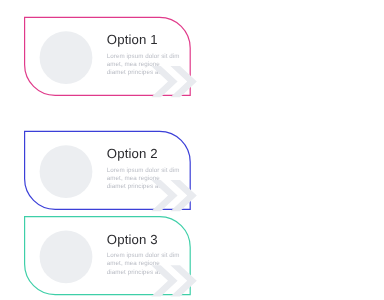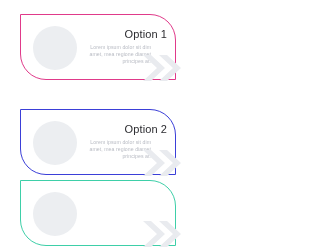--- a/index.html
+++ b/index.html
@@ -17,28 +17,27 @@
   .infographic {
     position: relative;
     width: 195px;
     height: 250px;
     background: #ffffff;
   }
 
   .option-card {
     position: absolute;
     left: 20px;
-    width: 156px;
+    width: 139px;
     height: 66px;
     box-sizing: border-box;
     border: 1.4px solid #cccccc;
     
     border-radius: 0px 26px 0px 26px;
     background: transparent;
-    text-align: right;
   }
 
   .card-1 { top: 14px; }
   .card-2 { top: 109px; }
   .card-3 { top: 180px; }
 
   .card-inner {
     position: absolute;
     inset: 0;
     overflow: visible;
@@ -124,20 +123,24 @@
           <polygon points="2,4 10,4 24,17 10,30 2,30 16,17" fill="#e9ebef"></polygon>
           <polygon points="18,4 26,4 40,17 26,30 18,30 32,17" fill="#e9ebef"></polygon>
         </svg>
       </div>
     </div>
   </div>
 
   <div class="option-card card-3" style="border-color: rgb(62, 207, 168);">
     <div class="card-inner">
       <div class="avatar-circle"></div>
+      <div class="card-text">
+        <p class="card-title">Option 3</p>
+        <p class="card-desc">Lorem ipsum dolor sit dim amet, mea regione diamet principes at.</p>
+      </div>
       <div class="chevrons">
         <svg viewBox="0 0 46 34" xmlns="http://www.w3.org/2000/svg">
           <polygon points="2,4 10,4 24,17 10,30 2,30 16,17" fill="#e9ebef"></polygon>
           <polygon points="18,4 26,4 40,17 26,30 18,30 32,17" fill="#e9ebef"></polygon>
         </svg>
       </div>
     </div>
   </div>
 
 </div>

